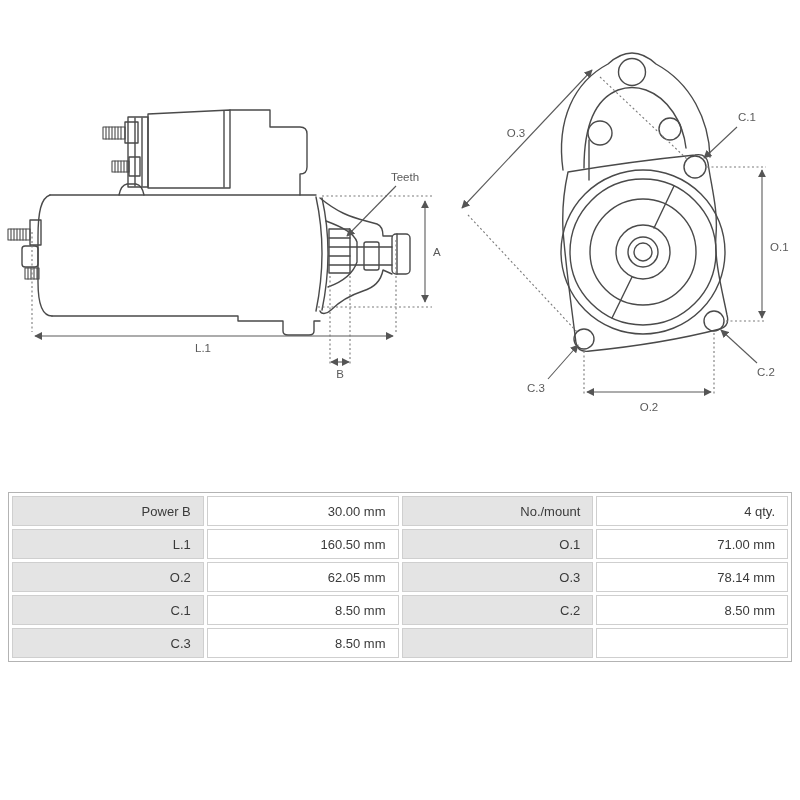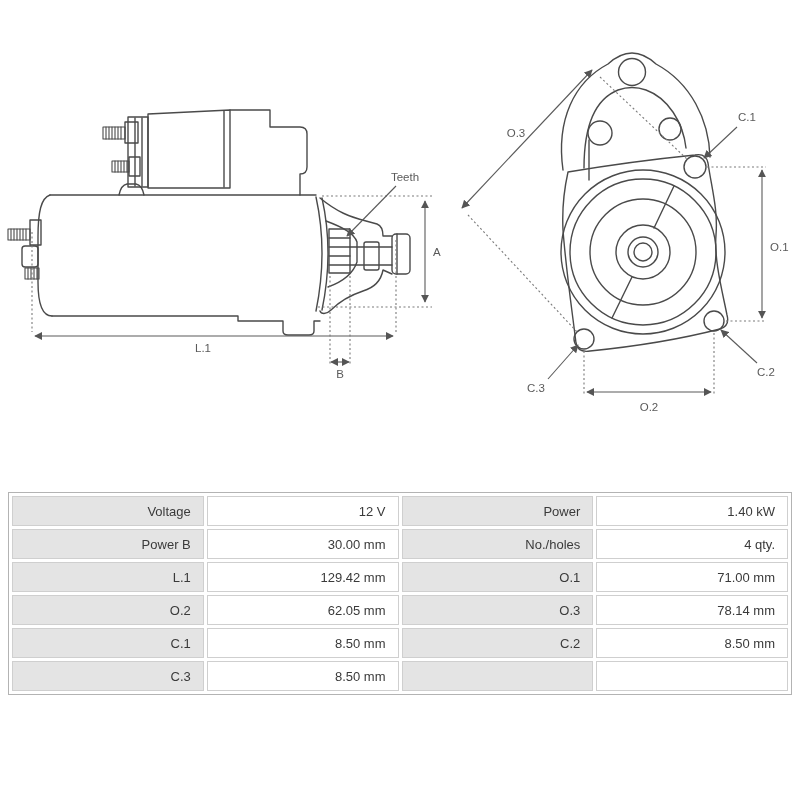--- a/index.html
+++ b/index.html
@@ -190,34 +190,28 @@
 
   <table class="spec-table">
     <colgroup>
       <col style="width:25%">
         <col style="width:25%">
         <col style="width:25%">
         <col style="width:25%">
     </colgroup>
     <tbody>
       <tr>
-        <td class="spec-label">Voltage</td>
-        <td class="spec-value">12 V</td>
-        <td class="spec-label">Power</td>
-        <td class="spec-value">1.40 kW</td>
-      </tr>
-      <tr>
         <td class="spec-label">Power B</td>
         <td class="spec-value">30.00 mm</td>
-        <td class="spec-label">No./holes</td>
+        <td class="spec-label">No./mount</td>
         <td class="spec-value">4 qty.</td>
       </tr>
       <tr>
         <td class="spec-label">L.1</td>
-        <td class="spec-value">129.42 mm</td>
+        <td class="spec-value">160.50 mm</td>
         <td class="spec-label">O.1</td>
         <td class="spec-value">71.00 mm</td>
       </tr>
       <tr>
         <td class="spec-label">O.2</td>
         <td class="spec-value">62.05 mm</td>
         <td class="spec-label">O.3</td>
         <td class="spec-value">78.14 mm</td>
       </tr>
       <tr>

